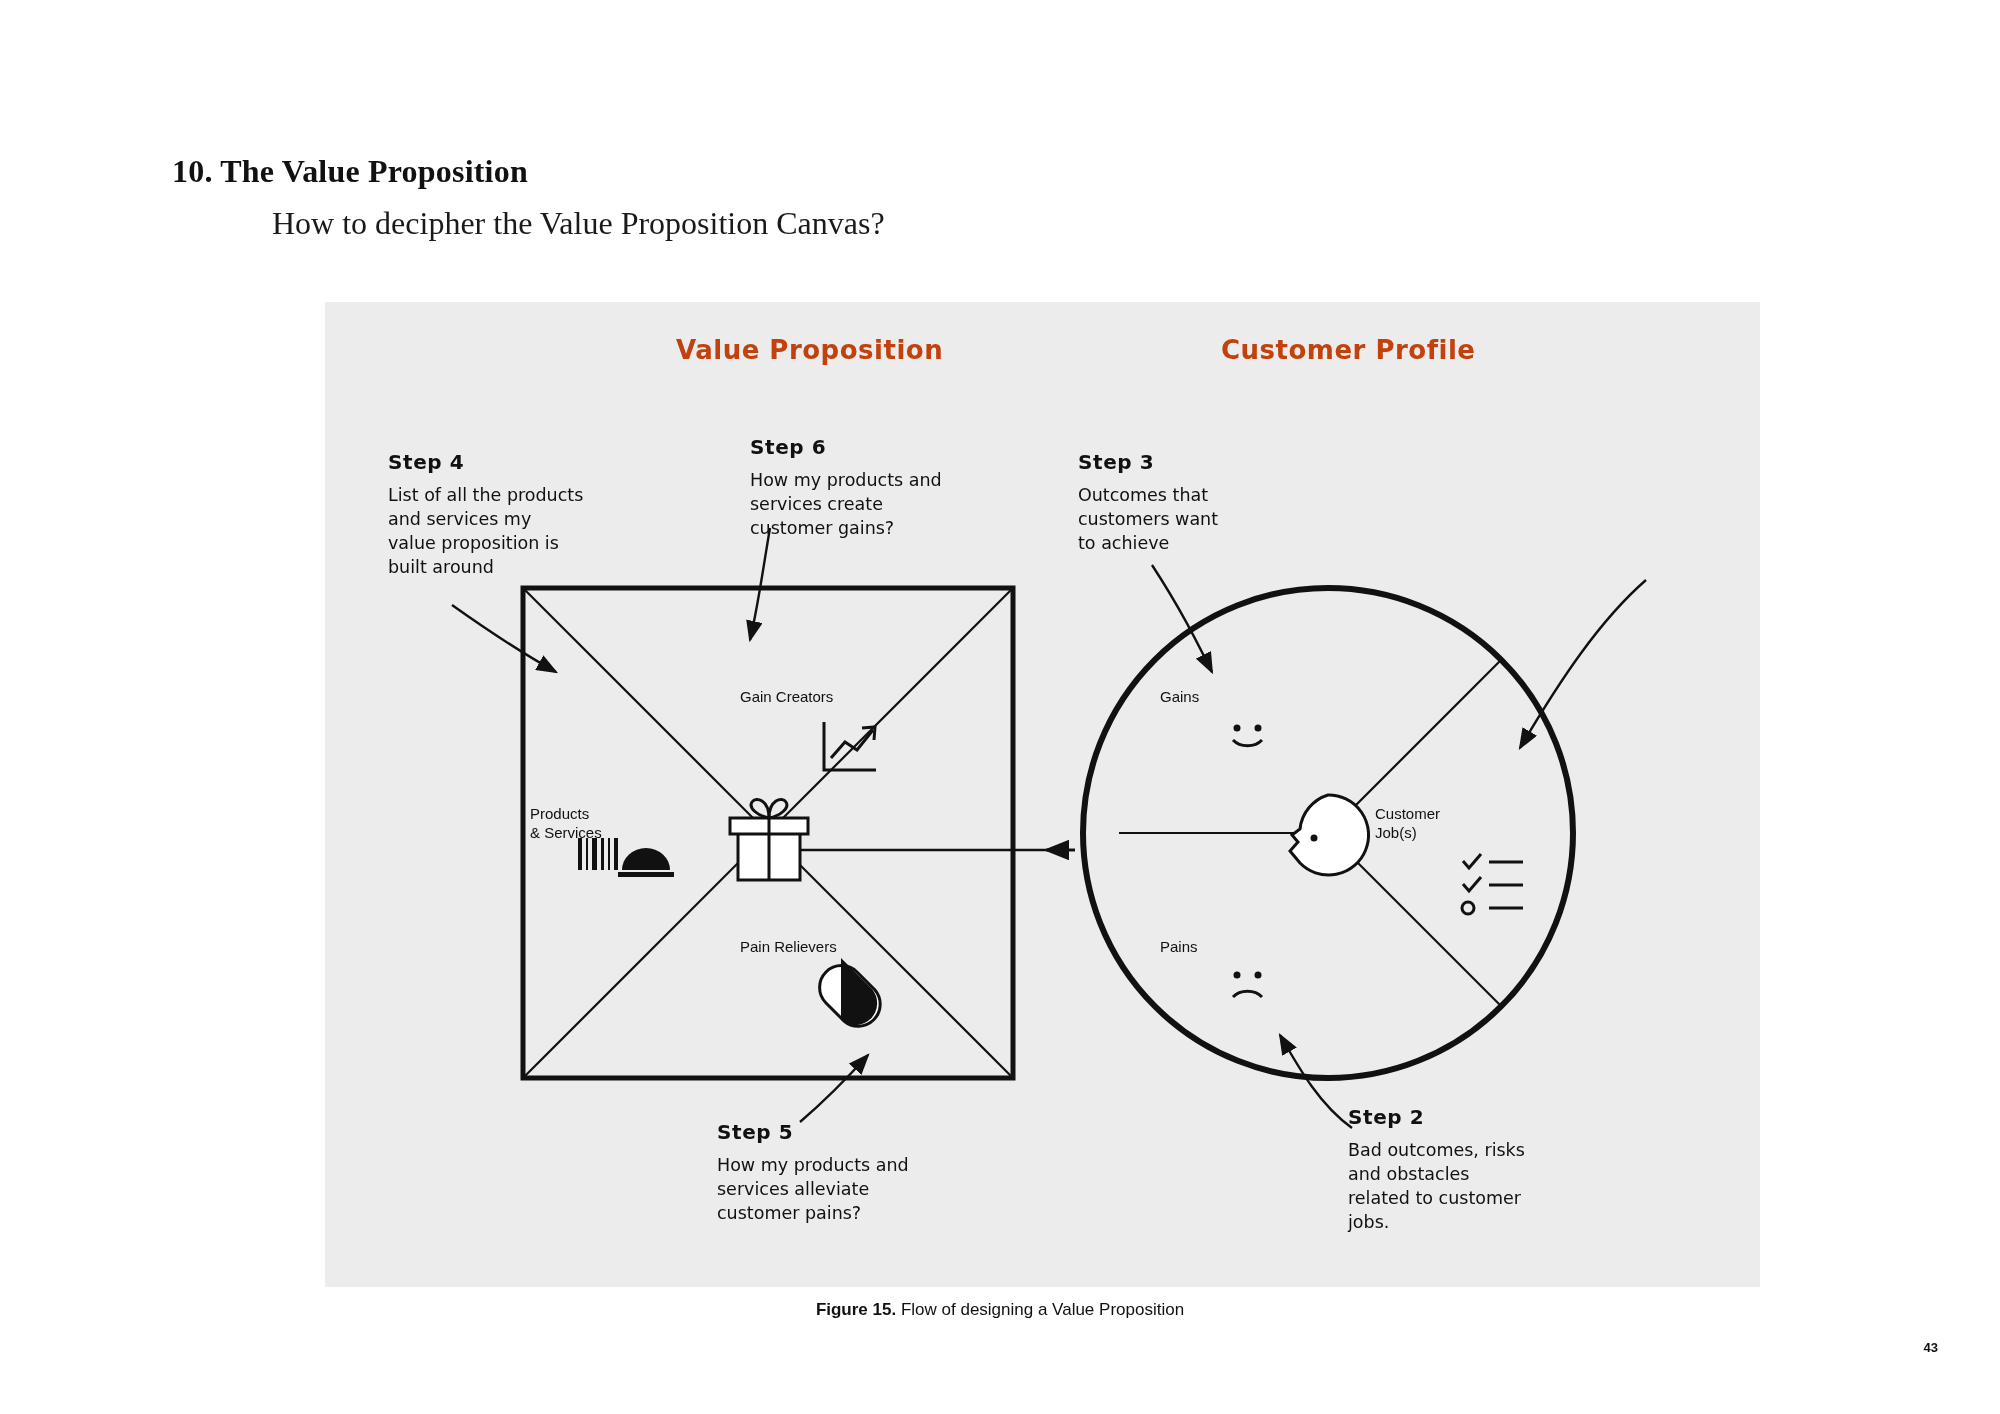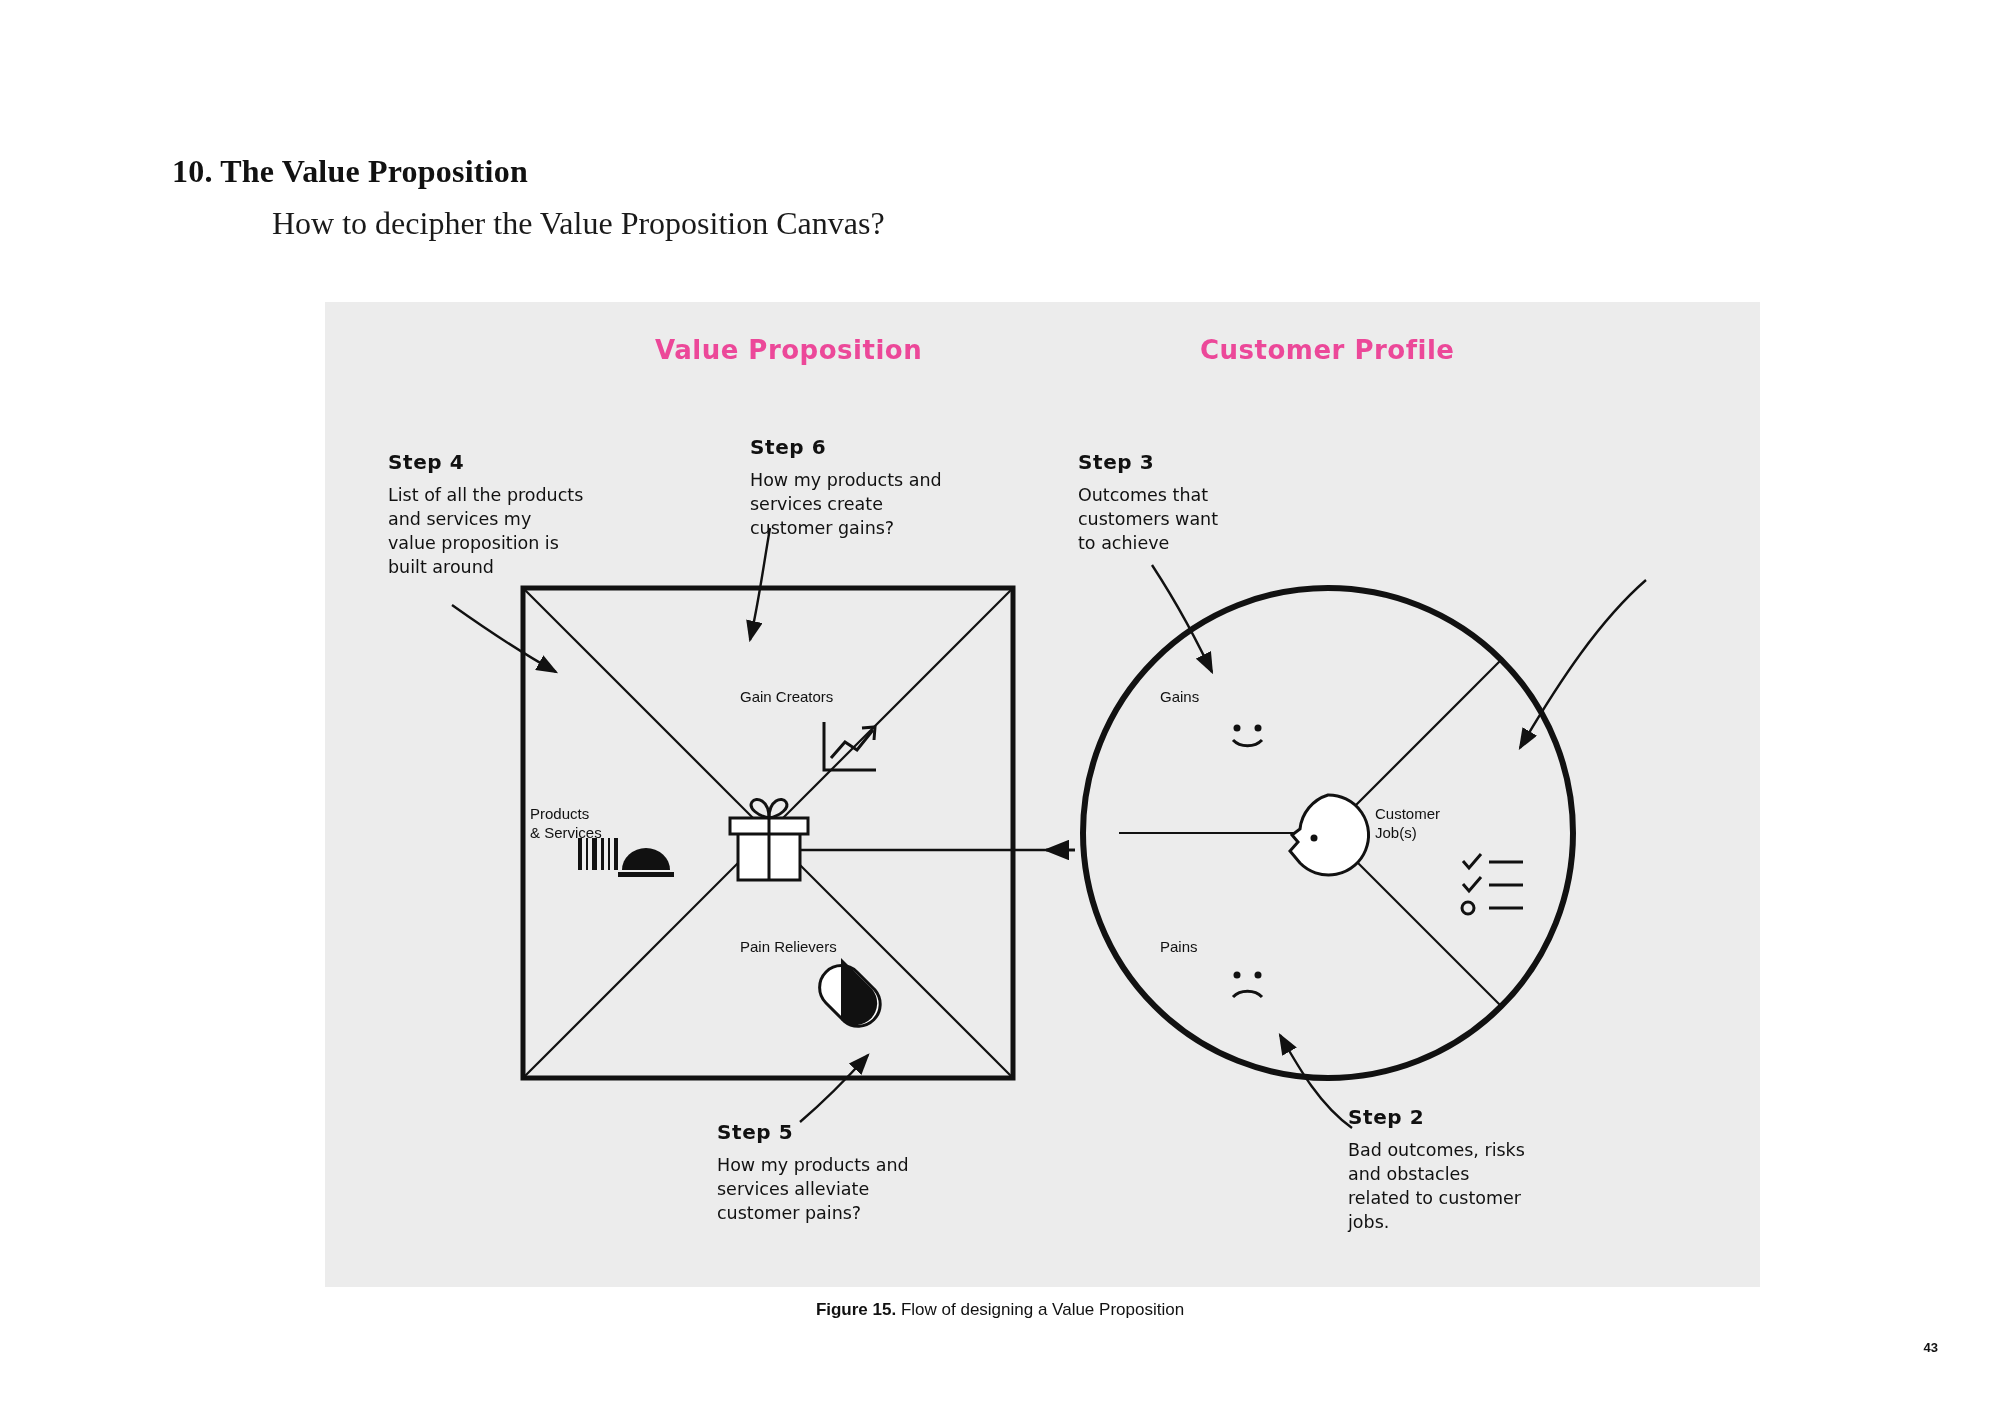--- a/index.html
+++ b/index.html
@@ -45,23 +45,24 @@
     top: 302px;
     width: 1435px;
     height: 985px;
     background: #ececec;
   }
   .panel-title {
     position: absolute;
     font-family: "DejaVu Sans", sans-serif;
     font-weight: bold;
     font-size: 26px;
-    color: #ec4899;
+    color: #c2410c;
     letter-spacing: 0.5px;
     white-space: nowrap;
+    margin-left: 21px;
   }
   #vp-title { left: 655px; top: 335px; }
   #cp-title { left: 1200px; top: 335px; }
 
   .step-block {
     position: absolute;
     font-family: "DejaVu Sans", sans-serif;
     color: #111111;
   }
   .step-label {

